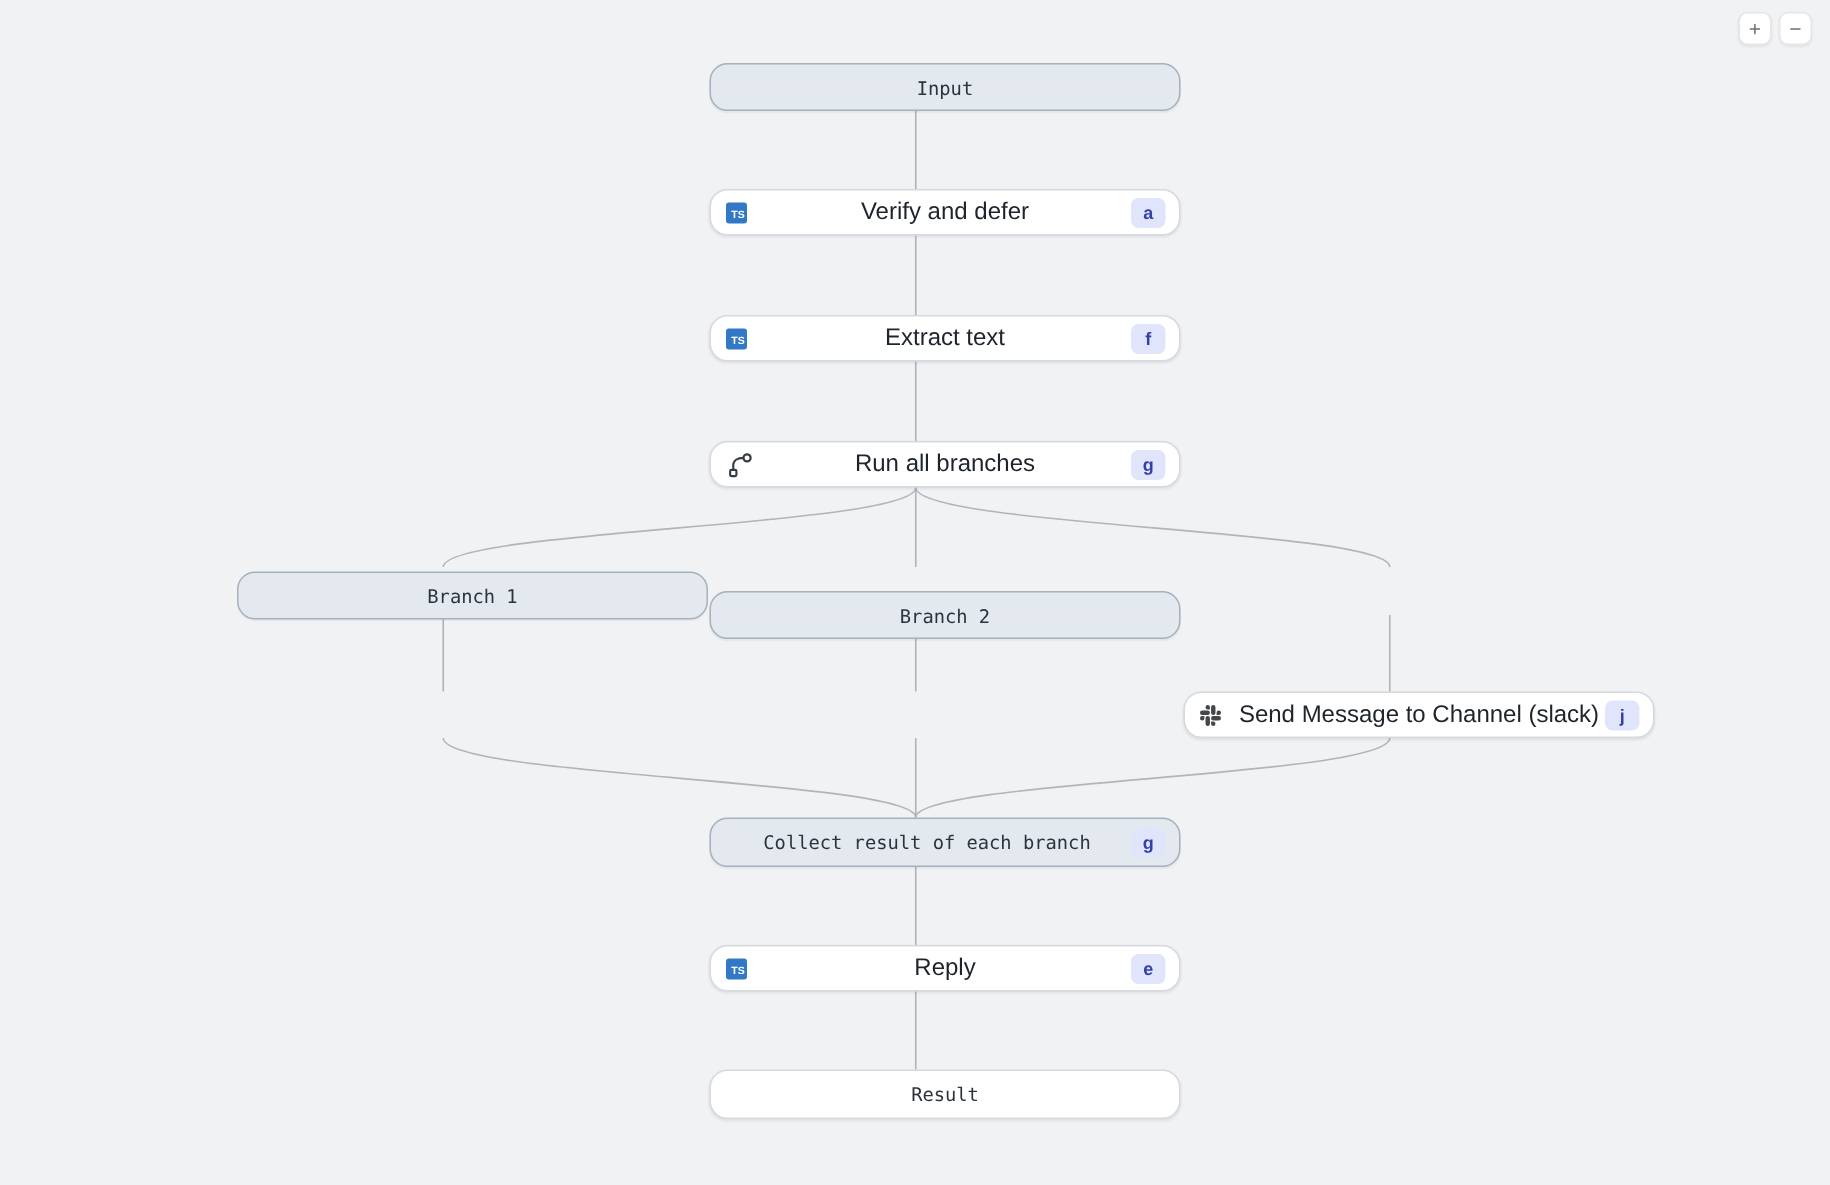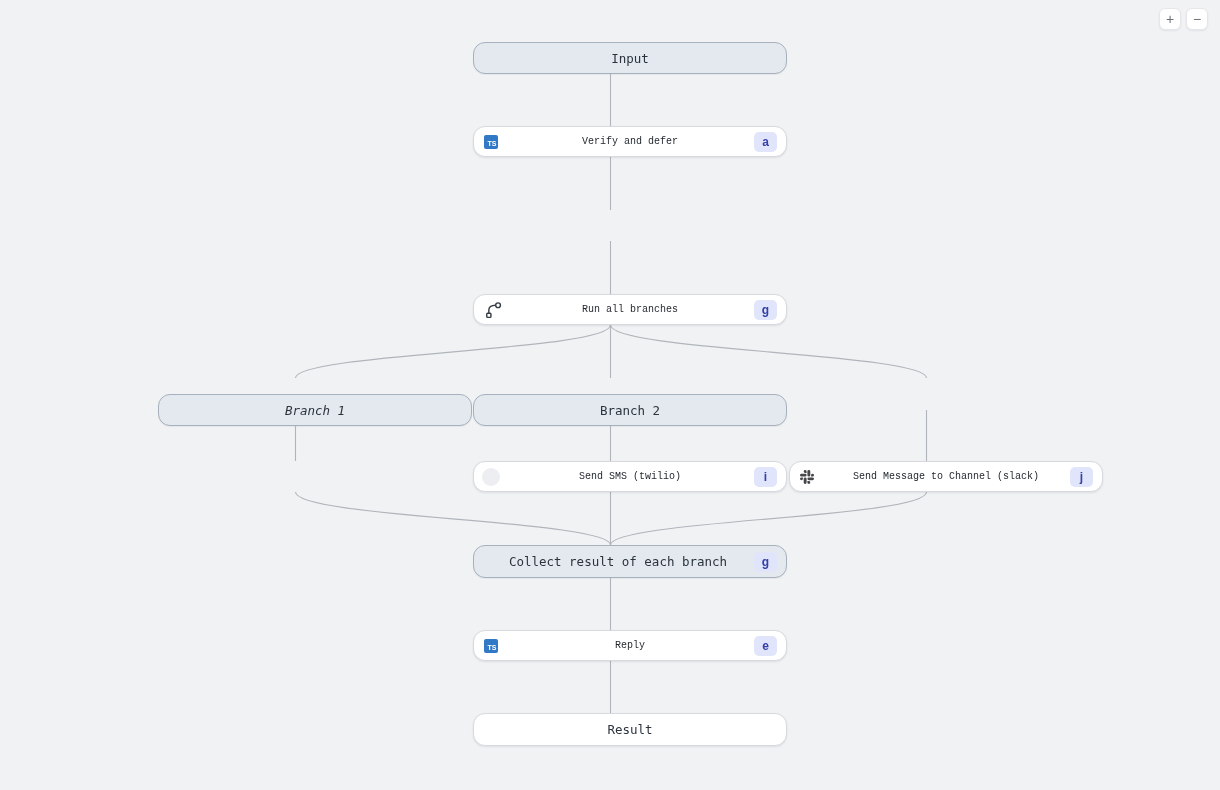--- a/index.html
+++ b/index.html
@@ -19,21 +19,21 @@
     height:31px; background:#ffffff; border:1px solid #d6d9de;
     box-shadow:0 1px 2px rgba(15,23,42,.09);
   }
   .group {
     height:32px; background:#e3e9ef; border:1px solid #a7b1bd;
     box-shadow:0 1px 1px rgba(15,23,42,.05);
   }
   .tall { height:33px; }
   .label {
     position:absolute; left:0; right:0; text-align:center;
-    font-size:10px; color:#1e242b; pointer-events:none;font-family:Liberation Mono, monospace;
+    font-size:16px; color:#1e242b; pointer-events:none;
   }
   .mono .label {
     font-family:"DejaVu Sans Mono", monospace; font-size:12.5px; color:#2b343d;
   }
   .has-badge.mono .label { left:10px; right:34px; }
   .badge {
     position:absolute; right:9px; top:50%; transform:translateY(-50%);
     min-width:23px; height:20px; display:flex; align-items:center; justify-content:center;
     background:#e1e5fb; color:#3440a6; border-radius:5px;
     font-size:12px; font-weight:bold; padding:0 6px;
@@ -84,48 +84,50 @@
   </div>
 
   <div class="node task" style="left:473px; top:126px;">
     <span class="icon ts-icon">
         <span>TS</span>
       </span>
     <span class="label">Verify and defer</span>
     <span class="badge">a</span>
   </div>
 
+  <div class="node task" style="left:473px; top:210px;">
+    <span class="icon ts-icon">
+        <span>TS</span>
+      </span>
+    <span class="label">Extract text</span>
+    <span class="badge">f</span>
+  </div>
 
   <div class="node task" style="left:473px; top:294px;">
     <span class="icon">
       <svg width="19" height="19" viewBox="0 0 20 20">
         <circle cx="14.8" cy="5" r="2.5" fill="none" stroke="#353c44" stroke-width="1.5"></circle>
         <rect x="2.9" y="13.4" width="4.4" height="4.4" rx="0.9" fill="none" stroke="#353c44" stroke-width="1.5"></rect>
         <path d="M5.1,13.4 V10 C5.1,6.9 8,5.1 12.2,5" fill="none" stroke="#353c44" stroke-width="1.5"></path>
       </svg>
     </span>
     <span class="label">Run all branches</span>
     <span class="badge">g</span>
   </div>
 
-  <div class="node group mono" style="left:158px; top:394px;font-style:italic;">
+  <div class="node group mono" style="left:158px; top:381px;">
     <span class="label">Branch 1</span>
   </div>
 
   <div class="node group mono" style="left:473px; top:394px;">
     <span class="label">Branch 2</span>
   </div>
 
 
 
-  <div class="node task" style="left:473px; top:461px;">
-    <span class="icon faint-icon"></span>
-    <span class="label">Send SMS (twilio)</span>
-    <span class="badge">i</span>
-  </div>
 
   <div class="node task" style="left:789px; top:461px;">
     <span class="icon">
       <svg width="14" height="14" viewBox="0 0 24 24" fill="#45474b">
         <path d="M5.042 15.165a2.528 2.528 0 0 1-2.52 2.523A2.528 2.528 0 0 1 0 15.165a2.527 2.527 0 0 1 2.522-2.52h2.52v2.52zM6.313 15.165a2.527 2.527 0 0 1 2.521-2.52 2.527 2.527 0 0 1 2.521 2.52v6.313A2.528 2.528 0 0 1 8.834 24a2.528 2.528 0 0 1-2.521-2.522v-6.313zM8.834 5.042a2.528 2.528 0 0 1-2.521-2.52A2.528 2.528 0 0 1 8.834 0a2.528 2.528 0 0 1 2.521 2.522v2.52H8.834zM8.834 6.313a2.528 2.528 0 0 1 2.521 2.521 2.528 2.528 0 0 1-2.521 2.521H2.522A2.528 2.528 0 0 1 0 8.834a2.528 2.528 0 0 1 2.522-2.521h6.312zM18.956 8.834a2.528 2.528 0 0 1 2.522-2.521A2.528 2.528 0 0 1 24 8.834a2.528 2.528 0 0 1-2.522 2.521h-2.522V8.834zM17.688 8.834a2.528 2.528 0 0 1-2.523 2.521 2.527 2.527 0 0 1-2.52-2.521V2.522A2.527 2.527 0 0 1 15.165 0a2.528 2.528 0 0 1 2.523 2.522v6.312zM15.165 18.956a2.528 2.528 0 0 1 2.523 2.522A2.528 2.528 0 0 1 15.165 24a2.527 2.527 0 0 1-2.52-2.522v-2.522h2.52zM15.165 17.688a2.527 2.527 0 0 1-2.52-2.523 2.526 2.526 0 0 1 2.52-2.52h6.313A2.527 2.527 0 0 1 24 15.165a2.528 2.528 0 0 1-2.522 2.523h-6.313z"></path>
       </svg>
     </span>
     <span class="label">Send Message to Channel (slack)</span>
     <span class="badge">j</span>
   </div>

